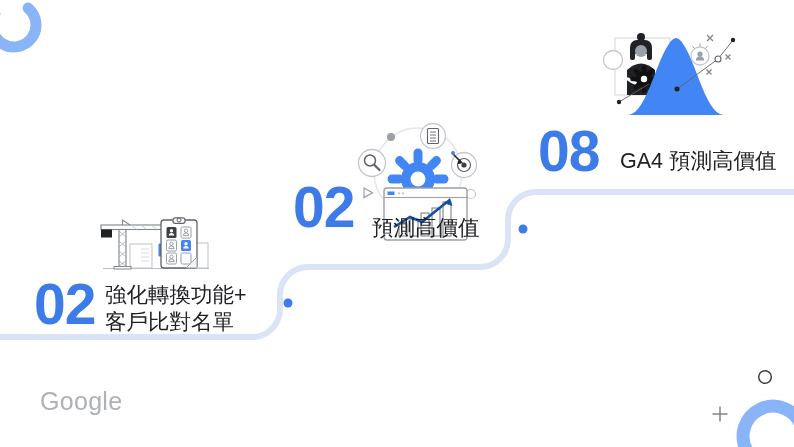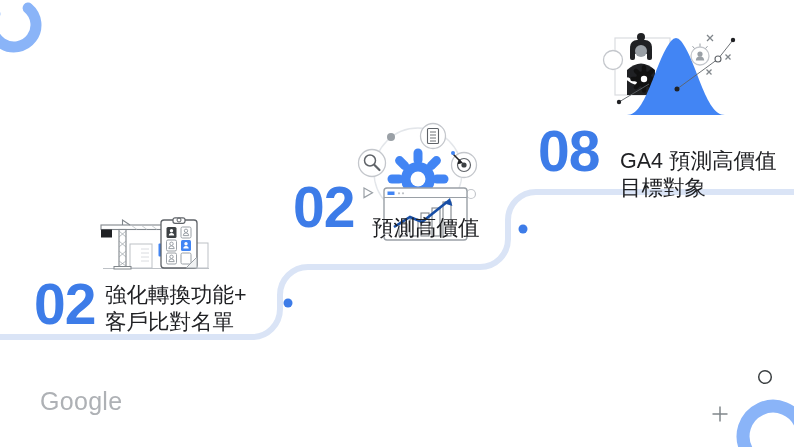--- a/index.html
+++ b/index.html
@@ -226,19 +226,18 @@
 
       <g stroke="#80868B" stroke-width="1.3">
         <path d="M110,8 l6,6 M116,8 l-6,6"></path>
         <path d="M128.5,27.5 l5,5 M133.5,27.5 l-5,5"></path>
         <path d="M109.5,42.5 l5,5 M114.5,42.5 l-5,5"></path>
       </g>
     </svg>
     <div class="step-number num3">08</div>
     <div class="step-title title3">
       <div>GA4 預測高價值</div>
-      <div>目標對象</div>
     </div>
   </div>
 
   <div class="logo">Google</div>
 
 </div>
 
 </body></html>

